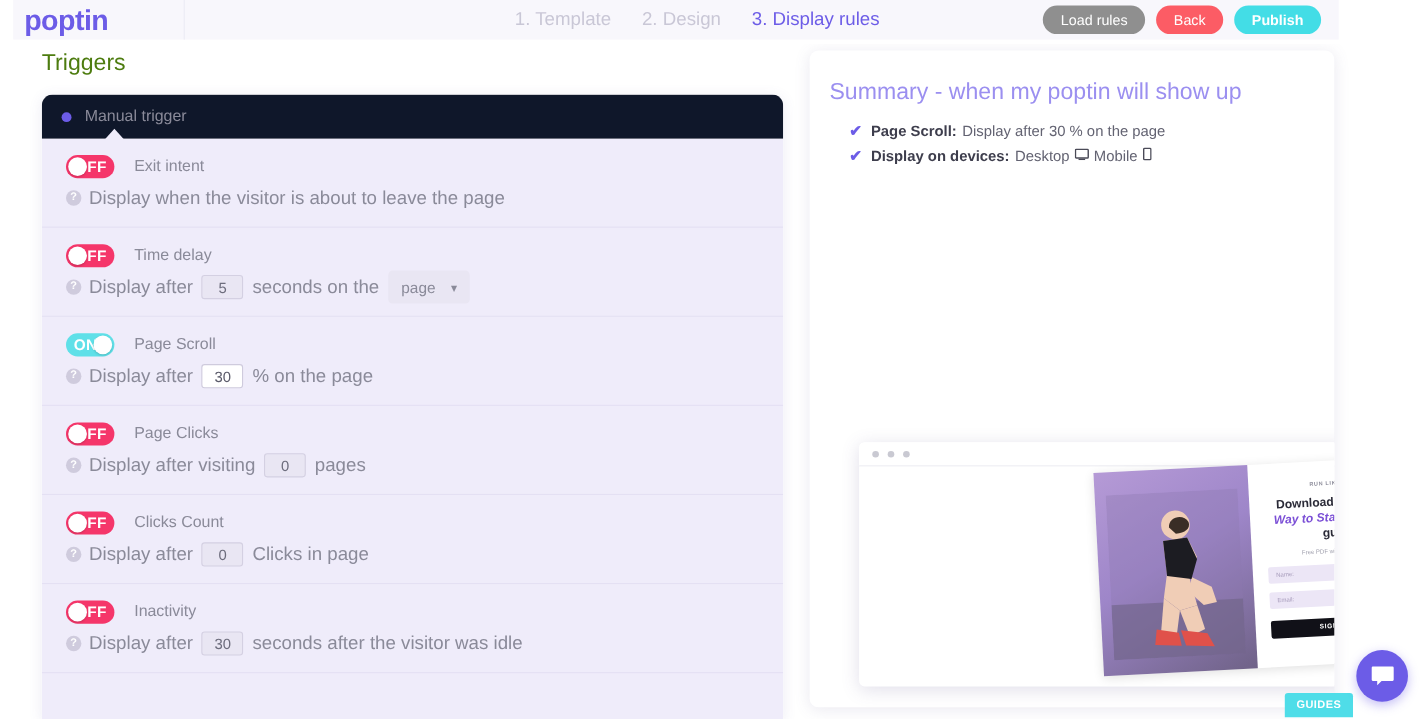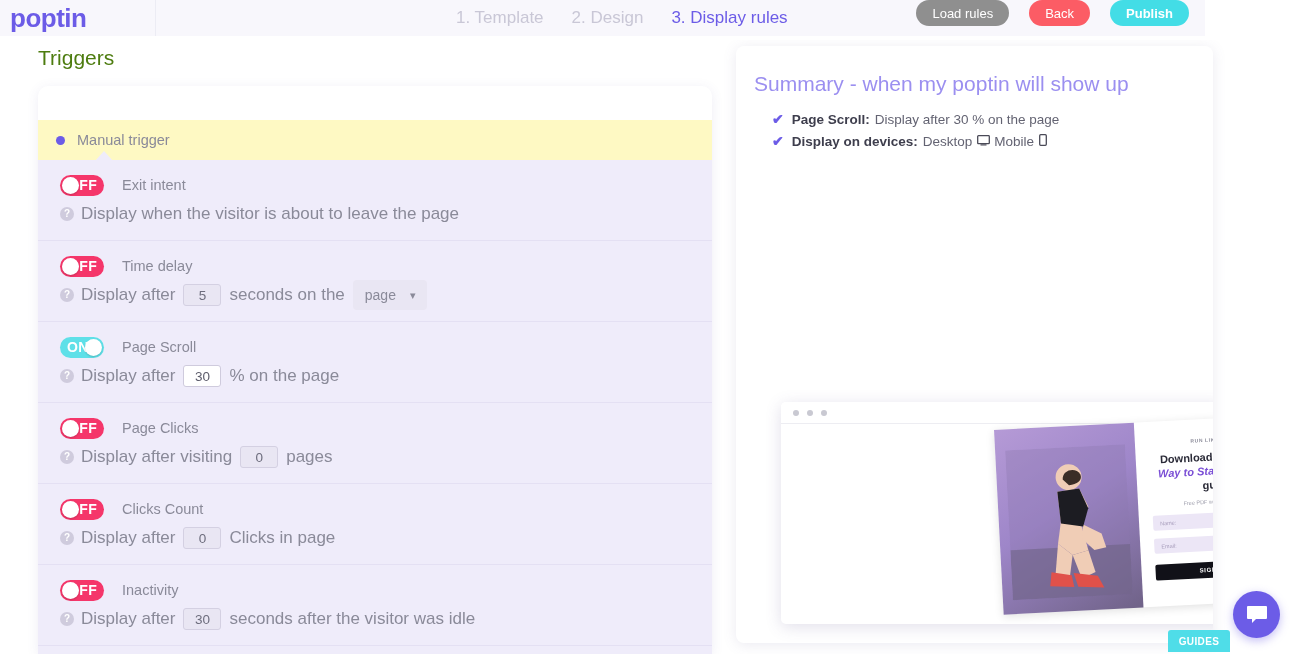--- a/index.html
+++ b/index.html
@@ -6,41 +6,41 @@
   html, body {
     width: 1297px; height: 654px;
     font-family: "Liberation Sans", sans-serif;
     background: #ffffff;
     overflow: hidden;
   }
   #app { position: relative; width: 1297px; height: 654px; background: #ffffff; }
 
   
   .topbar {
-    position: absolute; left: 0; top: 0; width: 1205px; height: 36px;
+    position: absolute; left: 12px; top: 0; width: 1205px; height: 36px;
     background: #f8f7fc;
     display: flex; align-items: center;
   }
   .logo-zone {
     width: 156px; height: 36px; display: flex; align-items: center;
     padding-left: 10px; border-right: 1px solid #ececf4;
   }
   .logo-text {
     font-size: 26px; font-weight: 700; color: #6c5ce7;
     letter-spacing: -0.5px; line-height: 1;
   }
   .steps {
     position: absolute; left: 456px; top: 0; height: 36px;
     display: flex; align-items: center; gap: 28px;
   }
   .step { font-size: 17px; color: #c9c7d6; white-space: nowrap; }
   .step.active { color: #6c5ce7; }
   .actions {
     position: absolute; right: 16px; top: 0; height: 36px;
-    display: flex; align-items: flex-start; gap: 20px;
+    display: flex; align-items: center; gap: 10px;
   }
   .btn {
     border: none; border-radius: 16px; height: 26px; padding: 0 16px;
     font-size: 13px; font-family: "Liberation Sans", sans-serif;
     color: #fff; cursor: pointer; white-space: nowrap;
   }
   .btn-load { background: #8f8f8f; font-weight: 400; }
   .btn-back { background: #fc5c65; font-weight: 400; }
   .btn-publish { background: #43dde6; font-weight: 700; }
 
@@ -59,21 +59,21 @@
     box-shadow: 0 2px 12px rgba(90,80,160,0.10);
     overflow: hidden;
   }
   .panel-header {
     height: 36px; background: #6c5ce7; color: #fff;
     display: flex; align-items: center; padding-left: 40px;
     font-size: 14.5px; font-weight: 700;
   }
   .manual-row {
     height: 40px; display: flex; align-items: center; padding-left: 18px;
-    background: #fef9c3; position: relative; margin-top: 34px;
+    background: #0f172a; position: relative;
   }
   .bullet {
     width: 9px; height: 9px; border-radius: 50%;
     background: #6c5ce7; margin-right: 12px;
   }
   .manual-label { font-size: 14.5px; color: #8a8a99; }
   .pointer-tri {
     position: absolute; left: 57px; bottom: -1px;
     width: 0; height: 0;
     border-left: 9px solid transparent;

